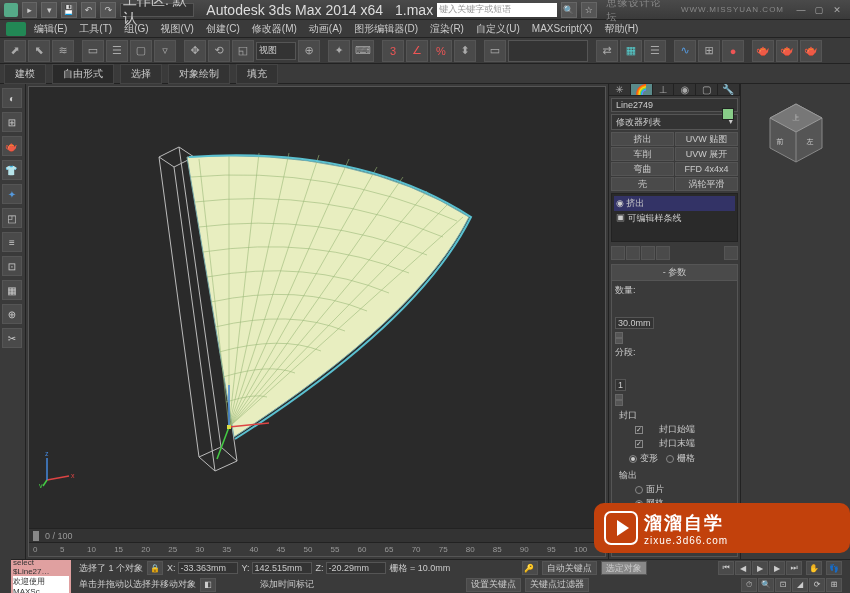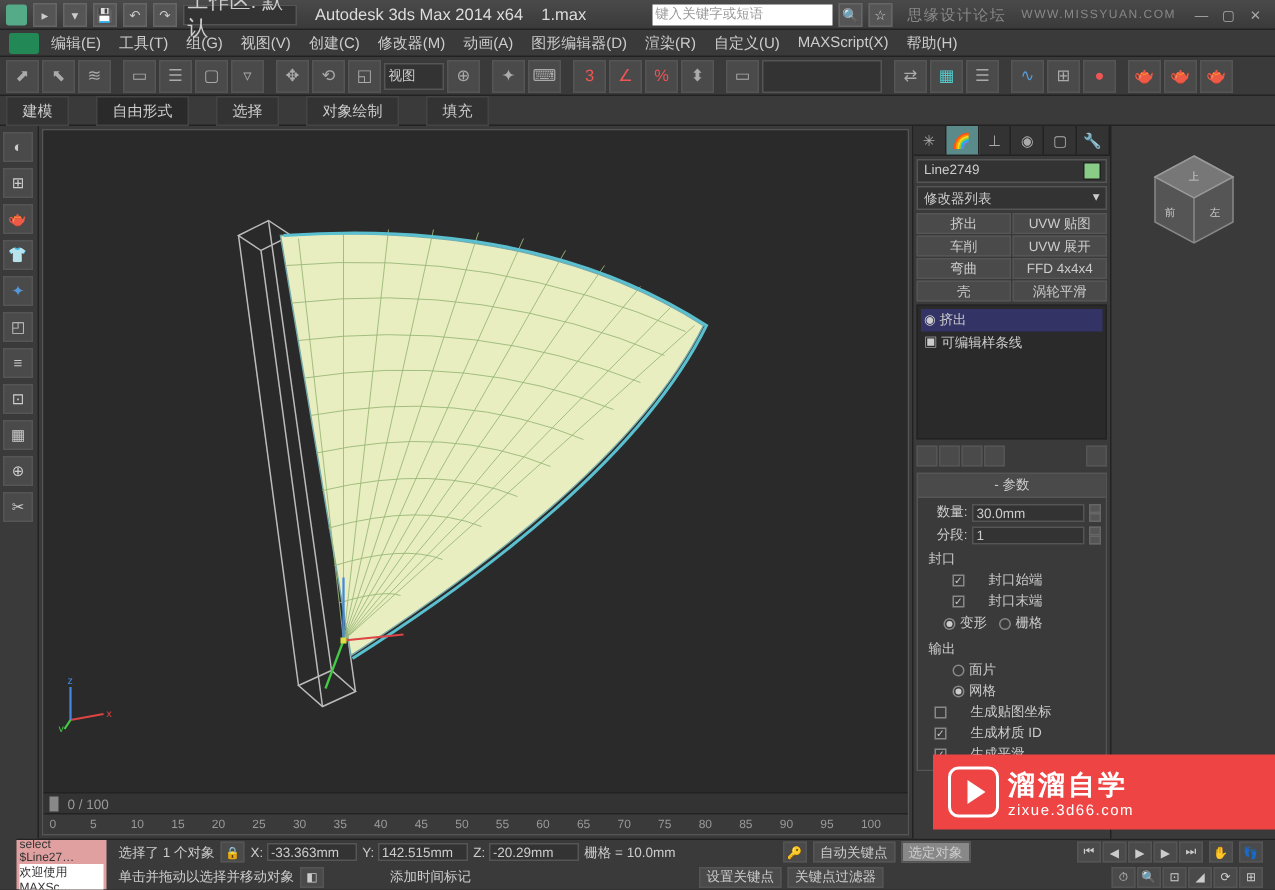--- a/index.html
+++ b/index.html
@@ -2,42 +2,42 @@
 <html><head>
 <meta charset="utf-8">
 <style>
 * { margin: 0; padding: 0; box-sizing: border-box; font-family: "Microsoft YaHei", Arial, sans-serif; }
 body { width: 850px; height: 593px; background: #3a3a3a; color: #ccc; font-size: 10px; overflow: hidden; position: relative; }
 
 
 .titlebar { height: 20px; background: linear-gradient(#4a4a4a,#3a3a3a); display: flex; align-items: center; padding: 0 4px; gap: 4px; border-bottom: 1px solid #222; }
 .app-icon { width: 14px; height: 14px; background: #5a8; border-radius: 2px; }
 .tb-btn { width: 16px; height: 16px; background: #555; border: 1px solid #666; display: inline-flex; align-items: center; justify-content: center; color: #ccc; font-size: 9px; }
-.title-text { flex: 0 0 auto; margin-left: 8px; color: #ddd; font-size: 11px; }
+.title-text { flex: 0 0 auto; margin-left: 8px; color: #ddd; font-size: 14px; }
 .title-search { flex: 0 0 120px; height: 14px; background: #fff; font-size: 9px; padding: 0 2px; color: #999; margin-left: auto; }
 .watermark { color: #888; font-size: 10px; margin-left: 6px; letter-spacing: 1px; }
 .win-controls { display: flex; gap: 0; margin-left: 4px; }
 .win-controls div { width: 18px; height: 14px; display: flex; align-items: center; justify-content: center; color: #aaa; font-size: 9px; }
 .workspace-sel { width: 76px; height: 14px; background: #333; border: 1px solid #555; font-size: 14px; color: #ccc; padding: 0 2px; display: flex; align-items: center; }
 
 
 .menubar { height: 18px; background: #3a3a3a; display: flex; align-items: center; padding: 0 6px; gap: 4px; border-bottom: 1px solid #222; }
 .menubar span { font-size: 10px; color: #ccc; padding: 0 4px; }
 
 
 .main-toolbar { height: 26px; background: #3a3a3a; display: flex; align-items: center; padding: 2px 4px; gap: 2px; border-bottom: 1px solid #222; }
 .tool-btn { width: 22px; height: 22px; background: #4a4a4a; border: 1px solid #555; display: flex; align-items: center; justify-content: center; font-size: 11px; color: #aaa; }
 .tool-btn.red { color: #e55; }
 .tool-btn.blue { color: #59d; }
 .tool-btn.cyan { color: #5cc; }
 .tool-sep { width: 4px; }
 .view-select { width: 40px; height: 18px; background: #333; border: 1px solid #555; font-size: 9px; color: #ccc; display: flex; align-items: center; padding: 0 2px; }
 
 
-.ribbon { height: 20px; background: #3a3a3a; display: flex; align-items: center; padding: 0 4px; gap: 18px; border-bottom: 1px solid #222; text-align: right; }
+.ribbon { height: 20px; background: #3a3a3a; display: flex; align-items: center; padding: 0 4px; gap: 6px; border-bottom: 1px solid #222; text-align: right; }
 .rtab { padding: 2px 10px; font-size: 10px; color: #ccc; background: #333; border: 1px solid #444; }
 .rtab.active { background: #2a2a2a; }
 
 
 .main-area { display: flex; height: 475px; }
 .left-toolbar { width: 26px; background: #3a3a3a; display: flex; flex-direction: column; gap: 4px; padding: 4px 2px; border-right: 1px solid #222; }
 .left-tool { width: 20px; height: 20px; background: #4a4a4a; border: 1px solid #555; display: flex; align-items: center; justify-content: center; font-size: 10px; }
 
 .viewport-area { flex: 1; background: #2a2a2a; display: flex; flex-direction: column; position: relative; border: 1px solid #555; margin: 2px; }
 .vp-label { position: absolute; top: 4px; left: 6px; font-size: 10px; color: #aaa; }
@@ -59,21 +59,21 @@
 .cp-btn { height: 14px; background: #4a4a4a; border: 1px solid #555; display: flex; align-items: center; justify-content: center; font-size: 9px; }
 .mod-stack { margin: 2px; border: 1px solid #222; background: #2a2a2a; height: 90px; padding: 2px; }
 .mod-item { padding: 1px 2px; font-size: 9px; }
 .mod-item.sel { background: #336; }
 .stack-tools { display: flex; gap: 1px; padding: 2px; }
 .stack-tool { width: 14px; height: 14px; background: #4a4a4a; border: 1px solid #555; }
 
 .rollout { margin: 2px; border: 1px solid #555; }
 .rollout-head { background: #4a4a4a; text-align: center; padding: 1px; font-size: 9px; border-bottom: 1px solid #555; }
 .rollout-body { padding: 3px; background: #3a3a3a; }
-.param-row { display: flex; align-items: flex-end; gap: 3px; margin-bottom: 2px; font-size: 9px; }
+.param-row { display: flex; align-items: flex-start; gap: 3px; margin-bottom: 2px; font-size: 9px; flex-direction: column; }
 .param-row label { flex: 0 0 30px; text-align: right; }
 .spinner { flex: 1; height: 12px; background: #333; border: 1px solid #555; font-size: 9px; padding: 0 2px; display: flex; align-items: center; }
 .spin-btns { display: flex; flex-direction: column; }
 .spin-btn { width: 8px; height: 6px; background: #555; border: 1px solid #666; }
 .checkbox-row { display: flex; align-items: center; gap: 16px; margin: 1px 0 1px 20px; font-size: 9px; }
 .chk { width: 8px; height: 8px; border: 1px solid #888; display: inline-flex; align-items: center; justify-content: center; font-size: 7px; }
 .chk.on::after { content: "✓"; }
 .radio-row { display: flex; align-items: center; gap: 3px; margin: 1px 0 1px 20px; font-size: 9px; }
 .radio { width: 8px; height: 8px; border: 1px solid #888; border-radius: 50%; }
 .radio.on::after { content: ""; display: block; width: 4px; height: 4px; background: #ccc; border-radius: 50%; margin: 1px; }
@@ -88,21 +88,21 @@
 .status-left { width: 60px; background: #e0a0a0; display: flex; flex-direction: column; justify-content: center; padding: 1px 2px; font-size: 8px; color: #333; }
 .status-mid { flex: 1; display: flex; flex-direction: column; }
 .status-row { display: flex; align-items: center; gap: 4px; padding: 1px 8px; height: 17px; }
 .coord-box { display: flex; align-items: center; gap: 2px; }
 .coord-box input { width: 60px; height: 12px; background: #333; border: 1px solid #555; font-size: 9px; color: #ccc; padding: 0 2px; }
 .status-btn { height: 14px; padding: 0 4px; background: #4a4a4a; border: 1px solid #555; display: flex; align-items: center; font-size: 9px; }
 .status-tools { display: flex; gap: 1px; margin-left: auto; }
 .st-tool { width: 16px; height: 14px; background: #4a4a4a; border: 1px solid #555; display: flex; align-items: center; justify-content: center; font-size: 8px; }
 
 
-.logo-overlay { position: absolute; right: 0; bottom: 40px; width: 228px; height: 50px; background: #ef4444; display: flex; align-items: center; gap: 6px; padding: 4px 10px; }
+.logo-overlay { position: absolute; right: 0; bottom: 40px; width: 256px; height: 50px; background: #c2410c; display: flex; align-items: center; gap: 6px; padding: 4px 10px; border-radius: 10px; }
 .logo-icon { width: 34px; height: 34px; border: 2px solid #fff; border-radius: 7px; display: flex; align-items: center; justify-content: center; }
 .logo-play { width: 0; height: 0; border-left: 12px solid #fff; border-top: 8px solid transparent; border-bottom: 8px solid transparent; margin-left: 3px; }
 .logo-text { display: flex; flex-direction: column; color: #fff; }
 .logo-cn { font-size: 18px; font-weight: bold; letter-spacing: 2px; }
 .logo-url { font-size: 10px; letter-spacing: 1px; }
 
 
 .fan-svg { position: absolute; top: 30px; left: 40px; width: 440px; height: 400px; }
 
 .axis-gizmo { position: absolute; bottom: 40px; left: 10px; width: 40px; height: 40px; }

